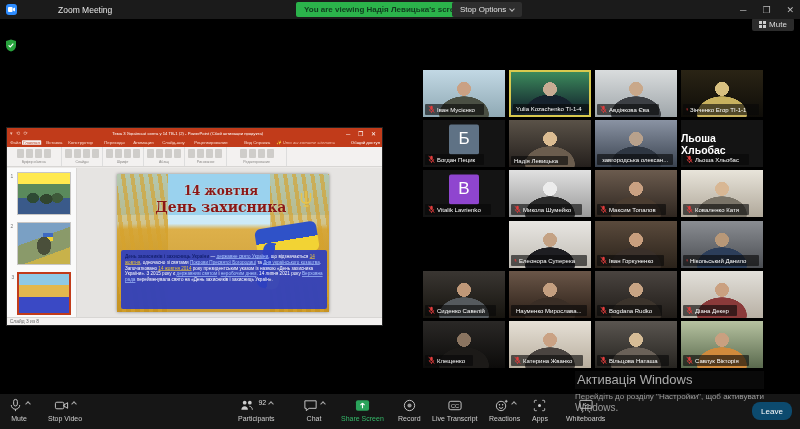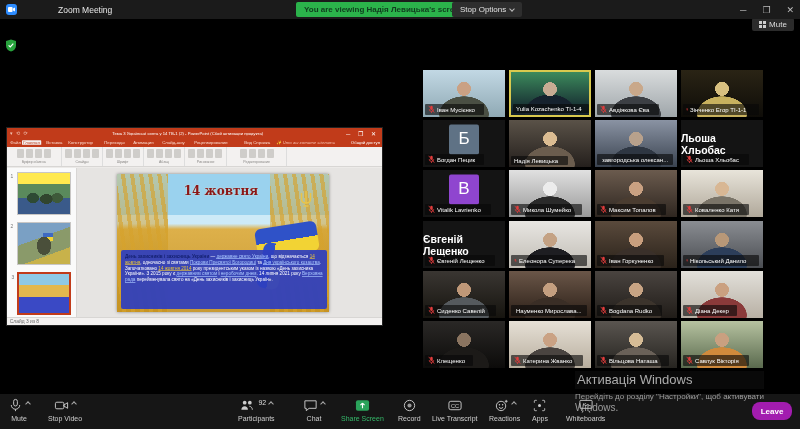--- a/index.html
+++ b/index.html
@@ -127,22 +127,22 @@
 
   
   .toolbar { position:absolute; left:0; top:394px; width:800px; height:35px; background:#161616; z-index:40; }
   .titem { position:absolute; top:4px; display:flex; flex-direction:column; align-items:center; cursor:pointer; }
   .irow { display:flex; align-items:flex-start; gap:3px; height:15px; }
   .titem .lbl { font-size:7px; color:#cfcfcf; margin-top:2px; white-space:nowrap; }
   .titem .lbl.green { color:#35b96a; }
   .chev { width:4px; height:4px; border-left:1px solid #aaa; border-top:1px solid #aaa;
     transform:rotate(45deg); margin-top:4px; }
   .badge { font-size:7px; color:#ddd; margin-top:1px; }
-  .leave-btn { position:absolute; right:8px; top:8px; width:40px; height:18px; background:#a21caf;
-    border-radius:8px; color:#fff; font-size:8px; font-weight:bold; display:flex; align-items:center;
+  .leave-btn { position:absolute; right:8px; top:8px; width:40px; height:18px; background:#0c4a6e;
+    border-radius:8px; color:#fff; font-size:8px; font-weight:normal; display:flex; align-items:center;
     justify-content:center; cursor:pointer; }
   svg.tico { display:block; }
 </style>
 </head>
 <body>
 
 <div class="titlebar">
   <div class="app-ico">
     <svg width="7" height="5" viewBox="0 0 7 5">
         <rect x="0" y="0" width="4.6" height="5" rx="1" fill="#fff"></rect>
@@ -261,20 +261,21 @@
           <div class="thumb sc-wheat-slide sel">
             <span class="tnum">3</span>
           </div>
         </div>
       <div class="canvas">
         <div class="slide">
           <div class="wheat l"></div>
           <div class="wheat r"></div>
           <div class="s-title">
             <div class="l1">14 жовтня</div>
+            <div class="l2">День захисника</div>
           </div>
           <div class="flag1"></div>
           <div class="flag2"></div>
           <svg class="trident" width="16" height="20" viewBox="0 0 16 20">
             <path d="M8 2v13 M3.5 4v6c0 3 2 4 4.5 4 M12.5 4v6c0 3-2 4-4.5 4 M5.5 17h5" stroke="#e8c44a" stroke-width="1.5" fill="none"></path>
           </svg>
           <div class="s-panel">
             <p class="s-body" id="slidebody"><span class="seg-b">День захисників і захисниць України</span><span> — </span><span class="seg-l">державне свято України</span><span>, що відзначається </span><span class="seg-g">14 жовтня</span><span>, одночасно зі святами </span><span class="seg-l">Покрови Пресвятої Богородиці</span><span> та </span><span class="seg-l">Дня українського козацтва</span><span>. Започатковано </span><span class="seg-g">14 жовтня 2014</span><span> року президентським указом із назвою «День захисника України». З 2015 року є </span><span class="seg-l">державним святом</span><span> і </span><span class="seg-l">неробочим днем</span><span>. 14 липня 2021 року </span><span class="seg-l">Верховна рада</span><span> перейменувала свято на «День захисників і захисниць Україн».</span></p>
           </div>
         </div>
@@ -404,32 +405,20 @@
       <div class="caption">
         <svg class="mic-off" width="7" height="9" viewBox="0 0 8 10">
           <rect x="2.6" y="0.8" width="2.8" height="4.6" rx="1.4" fill="#e03c3c"></rect>
           <path d="M1.4 4.6a2.6 2.6 0 0 0 5.2 0" fill="none" stroke="#e03c3c" stroke-width="0.9"></path>
           <line x1="4" y1="7.4" x2="4" y2="9" stroke="#e03c3c" stroke-width="0.9"></line>
           <line x1="0.8" y1="0.8" x2="7.2" y2="8.6" stroke="#e03c3c" stroke-width="0.9"></line>
         </svg>
         <span>Коваленко Катя</span>
       </div>
     </div>
-    <div class="tile" style="left: 423px; top: 221px;">
-      <div class="display-name">Євгеній Лещенко</div>
-      <div class="caption">
-        <svg class="mic-off" width="7" height="9" viewBox="0 0 8 10">
-          <rect x="2.6" y="0.8" width="2.8" height="4.6" rx="1.4" fill="#e03c3c"></rect>
-          <path d="M1.4 4.6a2.6 2.6 0 0 0 5.2 0" fill="none" stroke="#e03c3c" stroke-width="0.9"></path>
-          <line x1="4" y1="7.4" x2="4" y2="9" stroke="#e03c3c" stroke-width="0.9"></line>
-          <line x1="0.8" y1="0.8" x2="7.2" y2="8.6" stroke="#e03c3c" stroke-width="0.9"></line>
-        </svg>
-        <span>Євгеній Лещенко</span>
-      </div>
-    </div>
     <div class="tile" style="left: 509px; top: 221px; background: radial-gradient(7px at 50% 40%, rgb(196, 162, 132) 98%, rgba(0, 0, 0, 0) 100%), radial-gradient(25px 18px at 50% 94%, rgb(30, 30, 34) 98%, rgba(0, 0, 0, 0) 100%), linear-gradient(rgb(232, 230, 226), rgb(192, 188, 180));">
       <div class="caption">
         <svg class="mic-off" width="7" height="9" viewBox="0 0 8 10">
           <rect x="2.6" y="0.8" width="2.8" height="4.6" rx="1.4" fill="#e03c3c"></rect>
           <path d="M1.4 4.6a2.6 2.6 0 0 0 5.2 0" fill="none" stroke="#e03c3c" stroke-width="0.9"></path>
           <line x1="4" y1="7.4" x2="4" y2="9" stroke="#e03c3c" stroke-width="0.9"></line>
           <line x1="0.8" y1="0.8" x2="7.2" y2="8.6" stroke="#e03c3c" stroke-width="0.9"></line>
         </svg>
         <span>Елеонора Суперека</span>
       </div>

